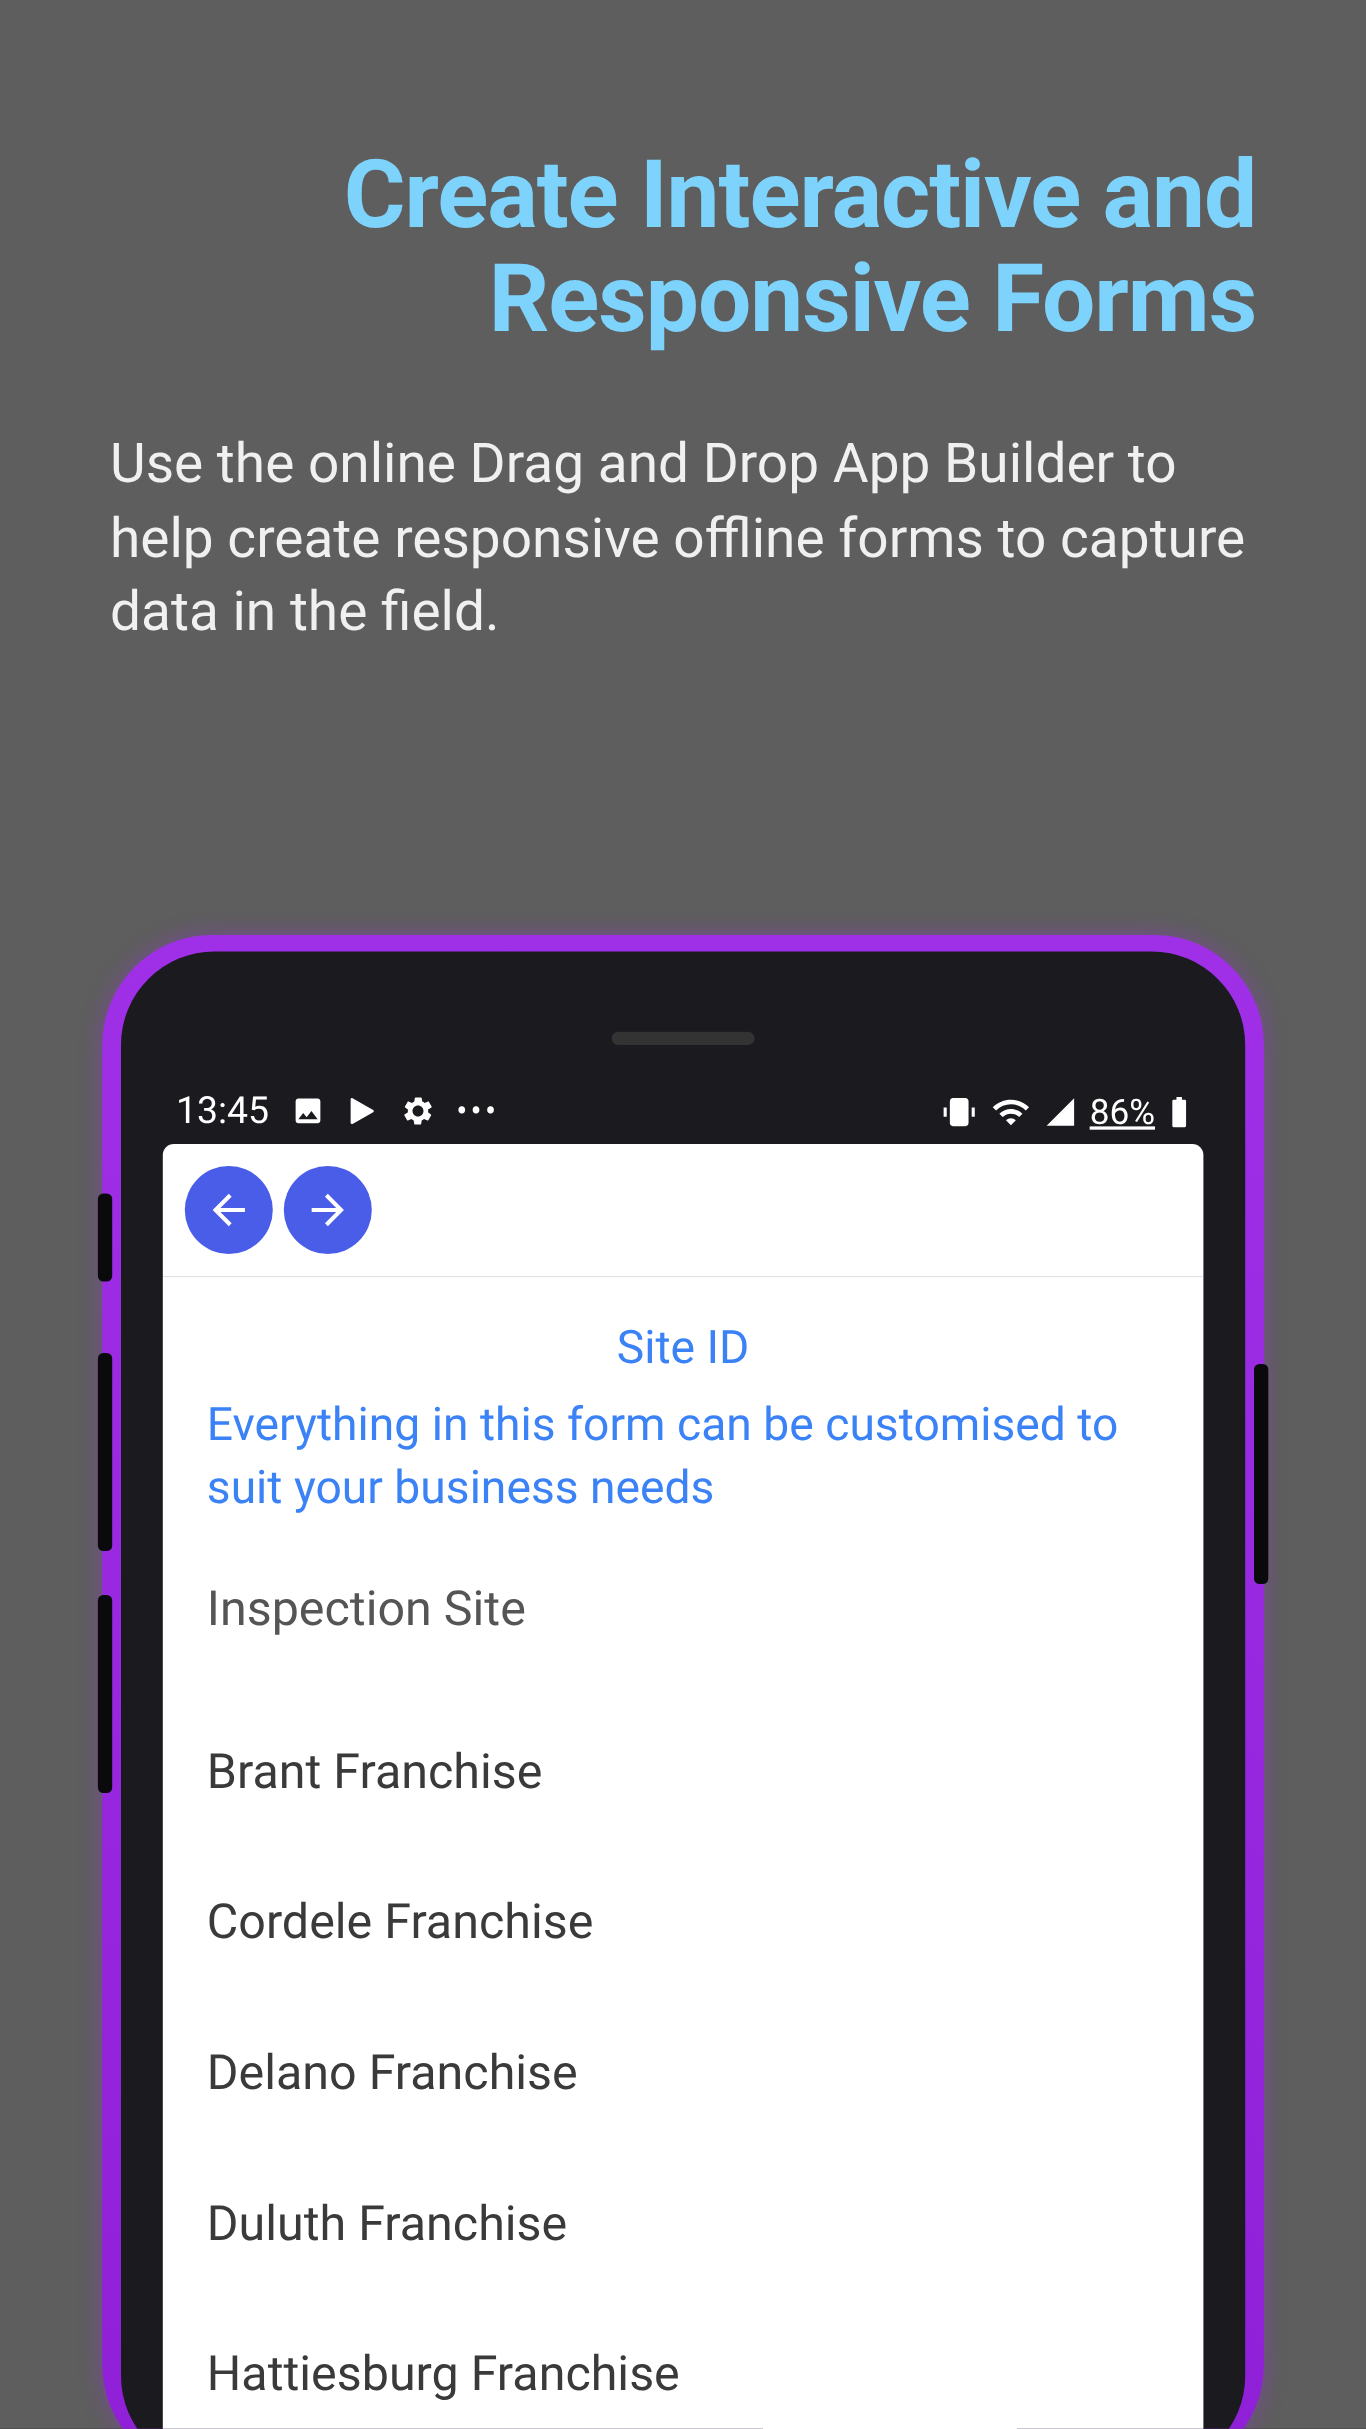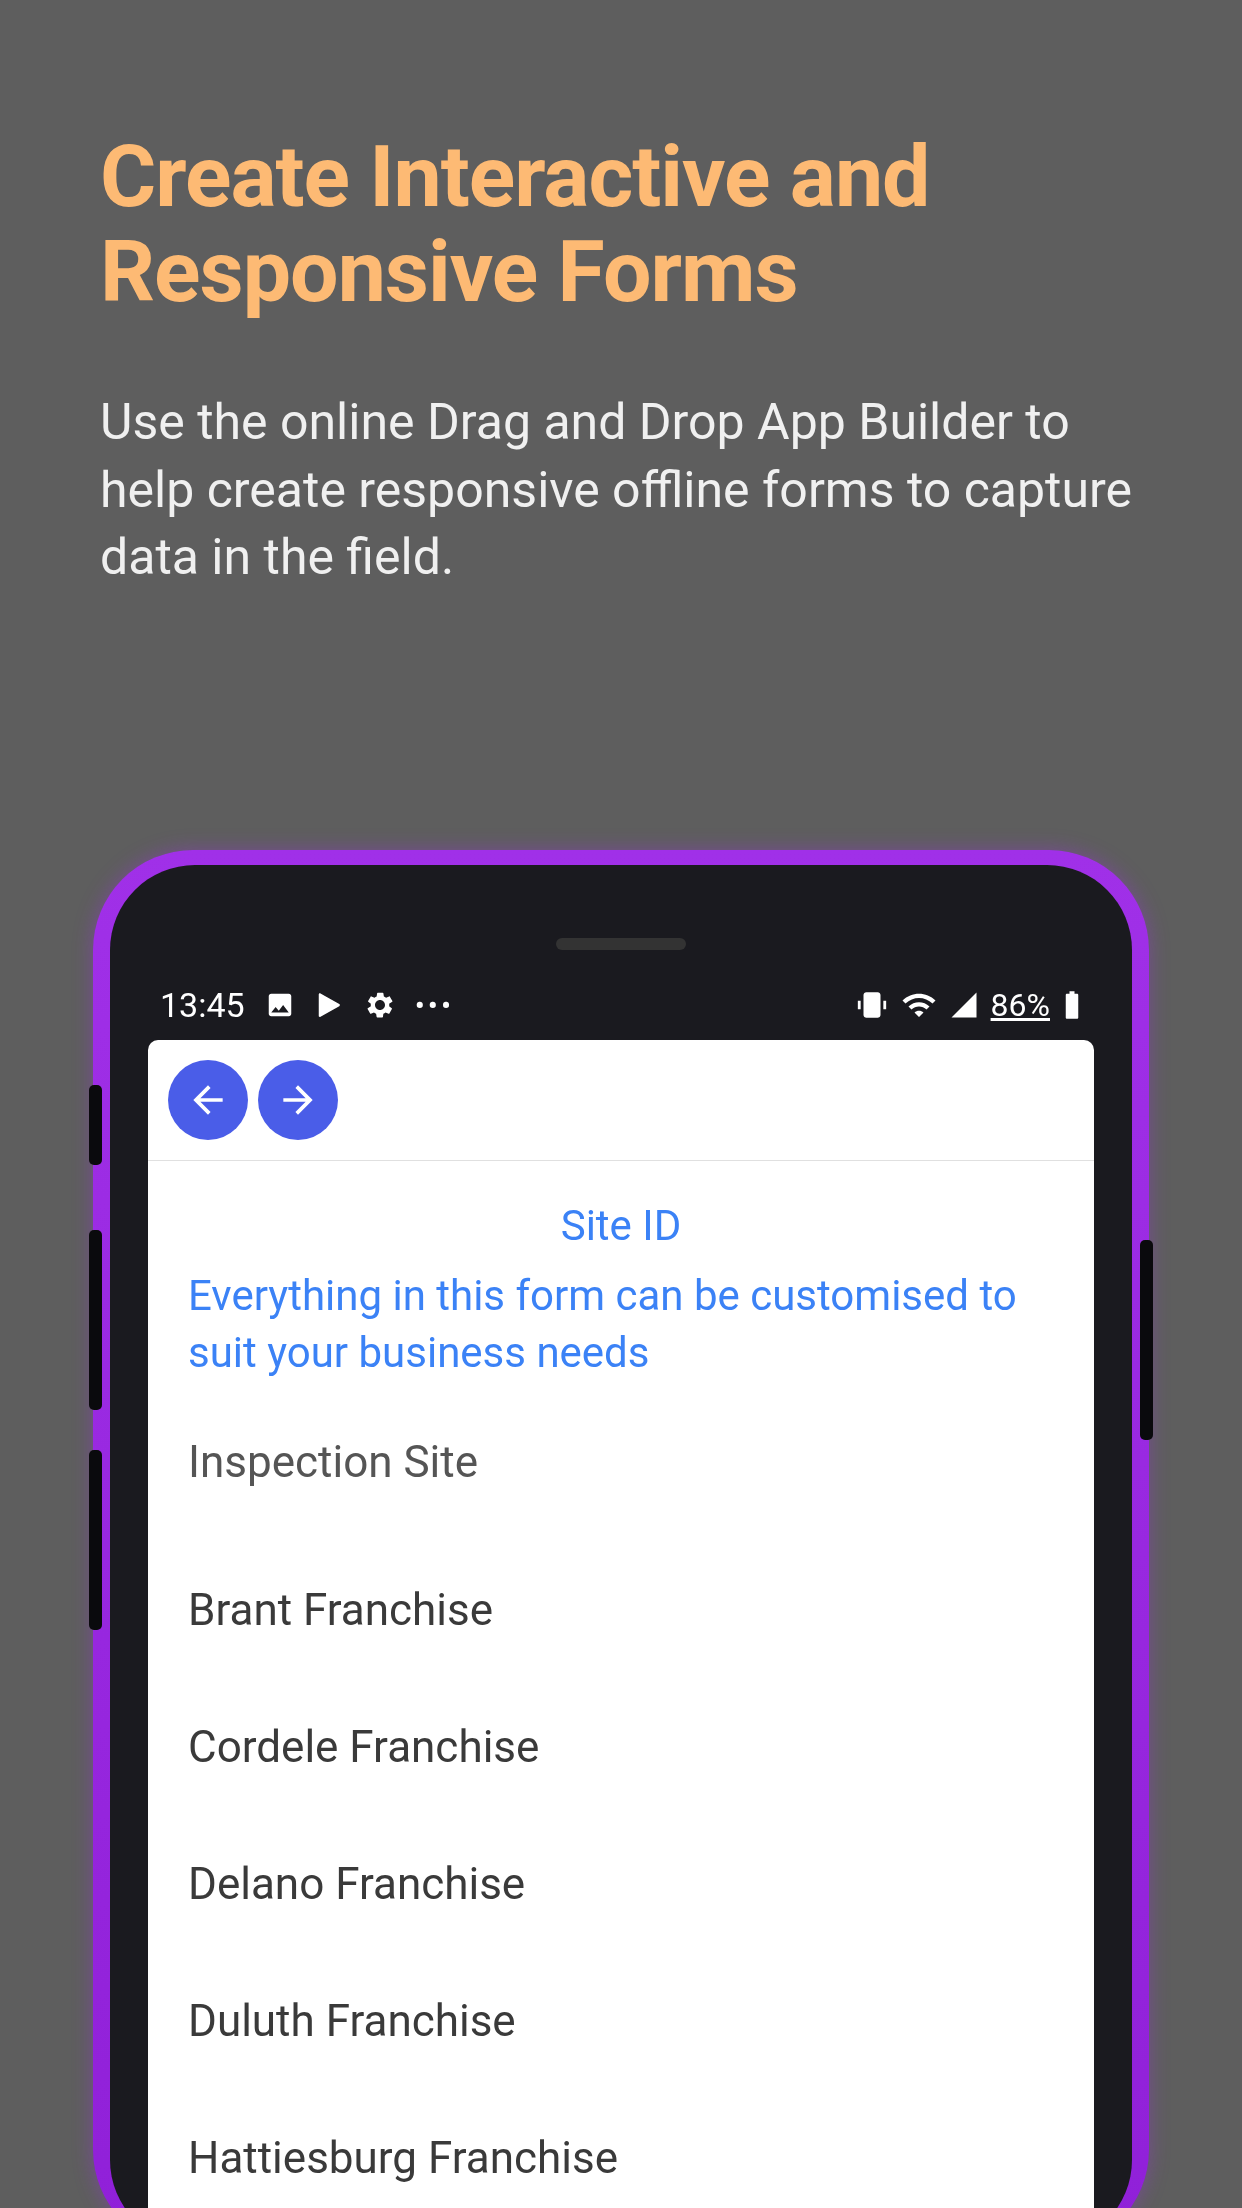--- a/index.html
+++ b/index.html
@@ -9,26 +9,27 @@
     }
     body {
       width: 1242px;
       height: 2208px;
       background: #5e5e5e;
       font-family: -apple-system, BlinkMacSystemFont, "Segoe UI", Roboto, Helvetica, Arial, sans-serif;
       overflow: hidden;
       position: relative;
     }
     .promo-title {
-      color: #fdba74;
+      color: #7dd3fc;
       font-size: 86px;
       font-weight: 700;
       line-height: 1.1;
       padding: 130px 100px 0 100px;
       letter-spacing: -1px;
+      text-align: right;
     }
     .promo-subtitle {
       color: #f0f0f0;
       font-size: 50px;
       font-weight: 400;
       line-height: 1.35;
       padding: 70px 100px 0 100px;
     }
     
     .phone-glow {
@@ -73,21 +74,21 @@
       border-radius: 6px;
     }
     
     .status-bar {
       position: absolute;
       top: 115px;
       left: 50px;
       right: 50px;
       height: 50px;
       display: flex;
-      align-items: center;
+      align-items: flex-end;
       justify-content: space-between;
       color: #fff;
       font-size: 32px;
     }
     .status-left {
       display: flex;
       align-items: center;
       gap: 20px;
     }
     .status-time {

